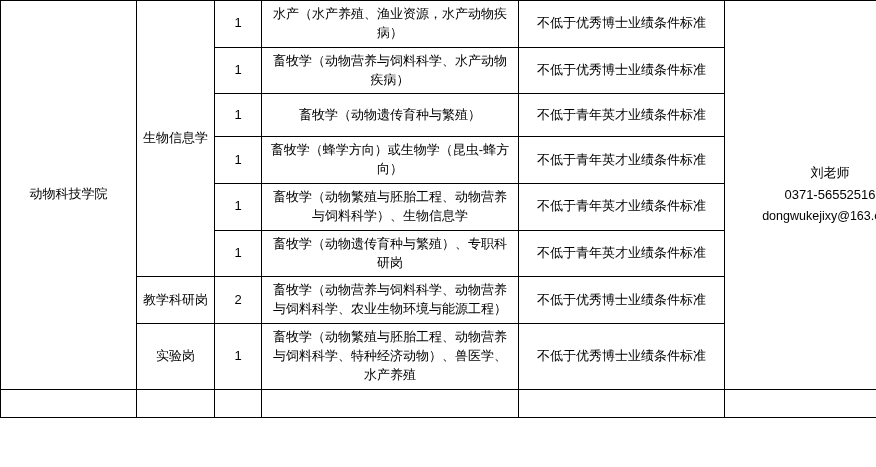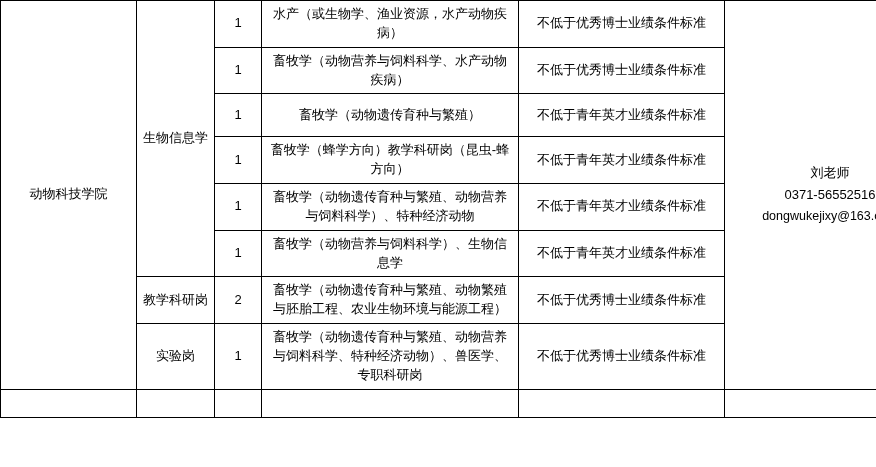--- a/index.html
+++ b/index.html
@@ -48,21 +48,21 @@
 </head>
 <body>
 
 <table class="recruit-table">
   <tbody>
 
     <tr>
       <td class="col-unit" rowspan="8">动物科技学院</td>
       <td class="col-post" rowspan="6">生物信息学</td>
       <td class="col-num">1</td>
-      <td class="col-major">水产（或生物学、渔业资源，水产动物疾病）</td>
+      <td class="col-major">水产（水产养殖、渔业资源，水产动物疾病）</td>
       <td class="col-cond">不低于优秀博士业绩条件标准</td>
       <td class="col-contact" rowspan="8">
         <div class="contact-cell">
           <span class="line">刘老师</span>
           <span class="line">0371-56552516</span>
           <span class="line mail">dongwukejixy@163.com</span>
         </div>
       </td>
     </tr>
 
@@ -73,47 +73,47 @@
     </tr>
 
     <tr class="row-tall">
       <td class="col-num">1</td>
       <td class="col-major major-center">畜牧学（动物遗传育种与繁殖）</td>
       <td class="col-cond">不低于青年英才业绩条件标准</td>
     </tr>
 
     <tr>
       <td class="col-num">1</td>
-      <td class="col-major major-center">畜牧学（蜂学方向）教学科研岗（昆虫-蜂方向）</td>
+      <td class="col-major major-center">畜牧学（蜂学方向）或生物学（昆虫-蜂方向）</td>
       <td class="col-cond">不低于青年英才业绩条件标准</td>
     </tr>
 
     <tr>
       <td class="col-num">1</td>
-      <td class="col-major">畜牧学（动物遗传育种与繁殖、动物营养与饲料科学）、特种经济动物</td>
+      <td class="col-major">畜牧学（动物繁殖与胚胎工程、动物营养与饲料科学）、生物信息学</td>
       <td class="col-cond">不低于青年英才业绩条件标准</td>
     </tr>
 
     <tr>
       <td class="col-num">1</td>
-      <td class="col-major">畜牧学（动物营养与饲料科学）、生物信息学</td>
+      <td class="col-major">畜牧学（动物遗传育种与繁殖）、专职科研岗</td>
       <td class="col-cond">不低于青年英才业绩条件标准</td>
     </tr>
 
     <tr>
       <td class="col-post">教学科研岗</td>
       <td class="col-num">2</td>
-      <td class="col-major">畜牧学（动物遗传育种与繁殖、动物繁殖与胚胎工程、农业生物环境与能源工程）</td>
+      <td class="col-major">畜牧学（动物营养与饲料科学、动物营养与饲料科学、农业生物环境与能源工程）</td>
       <td class="col-cond">不低于优秀博士业绩条件标准</td>
     </tr>
 
     <tr>
       <td class="col-post">实验岗</td>
       <td class="col-num">1</td>
-      <td class="col-major major-center">畜牧学（动物遗传育种与繁殖、动物营养与饲料科学、特种经济动物）、兽医学、专职科研岗</td>
+      <td class="col-major major-center">畜牧学（动物繁殖与胚胎工程、动物营养与饲料科学、特种经济动物）、兽医学、水产养殖</td>
       <td class="col-cond">不低于优秀博士业绩条件标准</td>
     </tr>
 
     <tr>
       <td class="col-unit">&nbsp;</td>
       <td class="col-post">&nbsp;</td>
       <td class="col-num">&nbsp;</td>
       <td class="col-major">&nbsp;</td>
       <td class="col-cond">&nbsp;</td>
       <td class="col-contact">&nbsp;</td>

